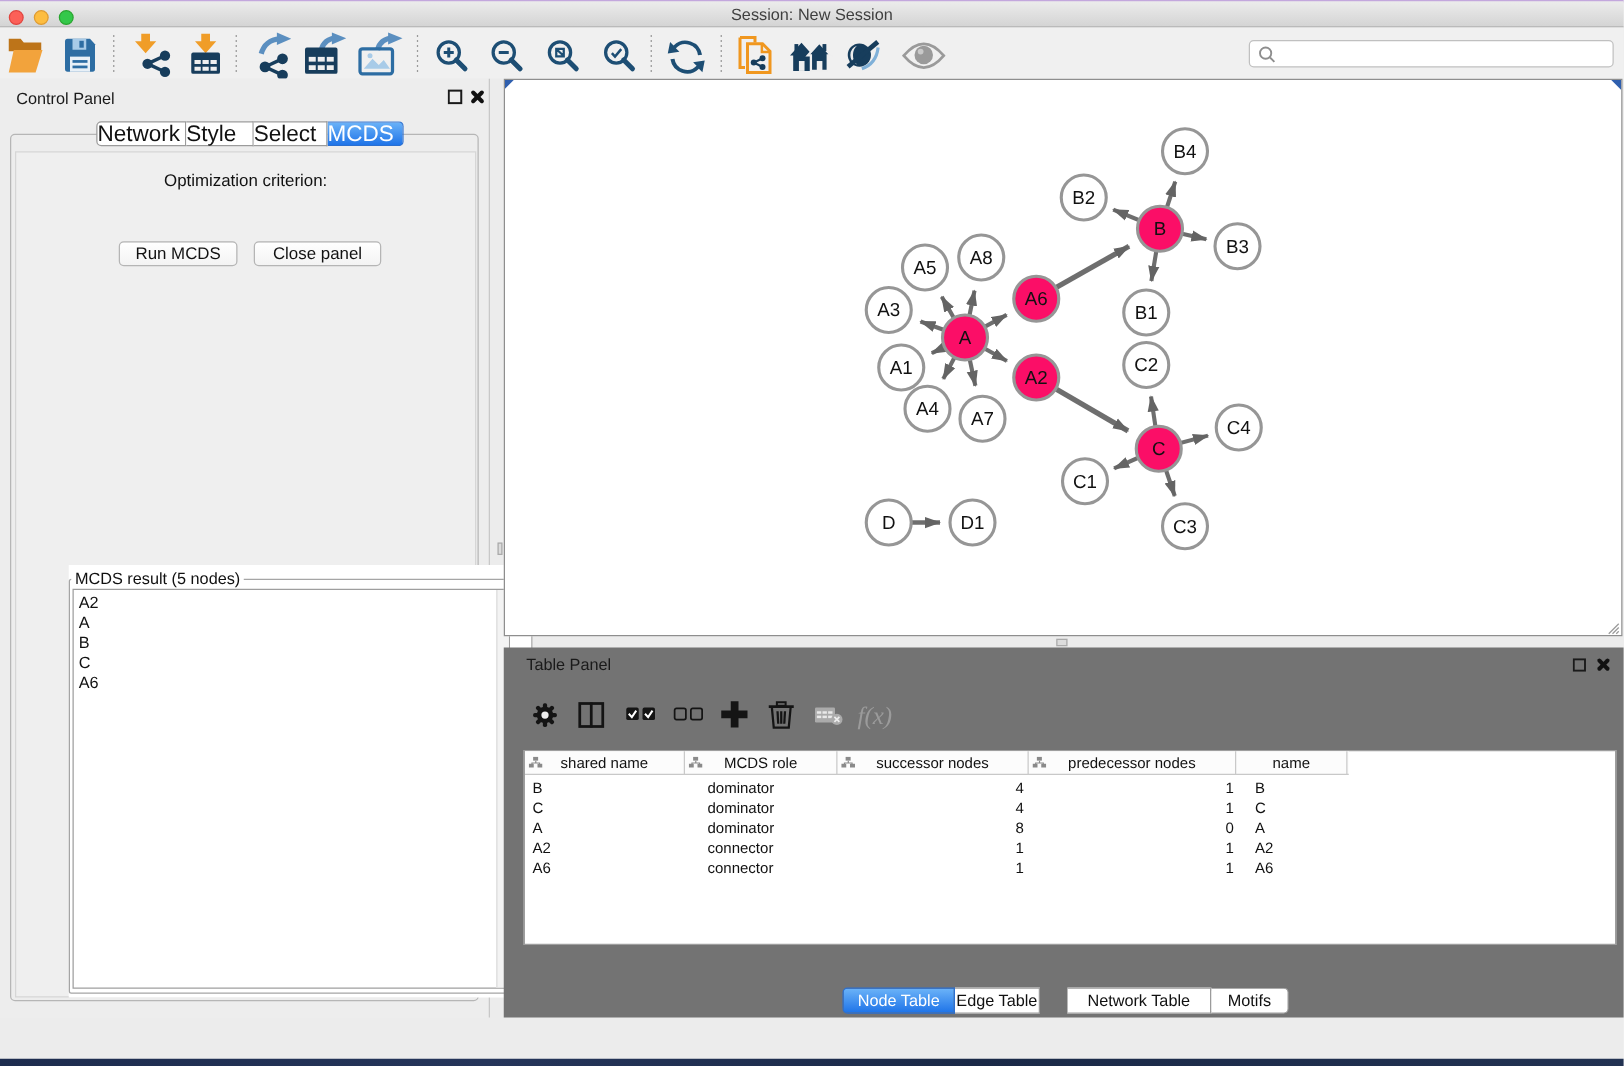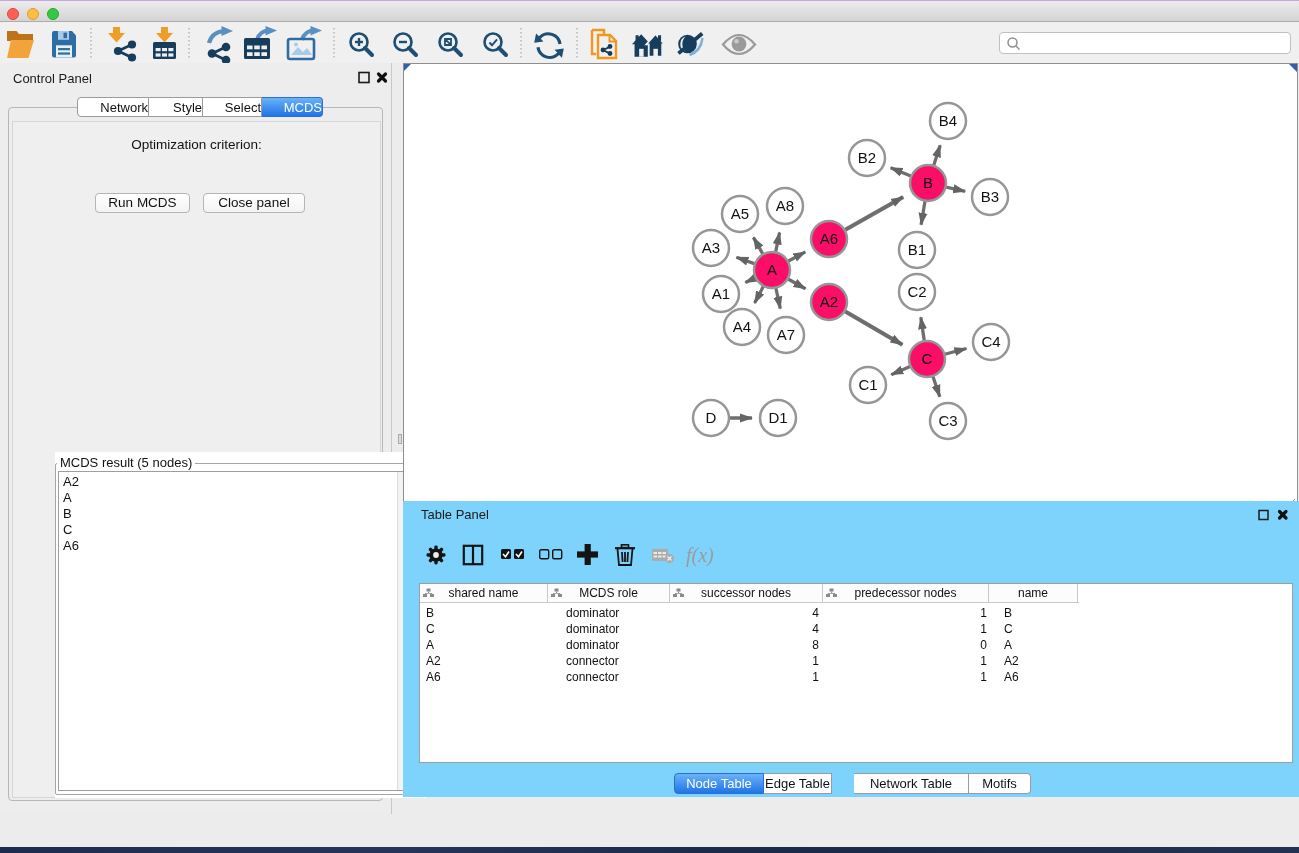--- a/index.html
+++ b/index.html
@@ -17,21 +17,21 @@
 
 #toolbar { left:0; top:22px; width:1299px; height:41px; background:#f0f0f0; }
 #searchbox { position:absolute; left:999px; top:10px; width:292px; height:22px;
   background:#fff; border:1px solid #c0c0c0; border-radius:4px; }
 
 #main { left:0; top:63px; width:1299px; height:751px; background:#ececec; }
 
 #cp { left:0; top:0; width:392px; height:751px; background:#ededed; border-right:1px solid #c8c8c8; }
 #cp .hdr { position:absolute; left:13px; top:8px; font-size:13px; color:#1a1a1a; }
 .tab { position:absolute; top:34px; height:20px; z-index:5; background:#fff; border:1px solid #9b9b9b;
-  font-size:13px; color:#111; text-align:right; line-height:19px; }
+  font-size:18px; color:#111; text-align:left; line-height:19px; }
 #tabpane { position:absolute; left:8px; top:44px; width:375px; height:694px;
   border:1px solid #b6b6b6; border-radius:4px; background:#ededed; }
 #innerpane { position:absolute; left:3px; top:13px; width:369px; height:677px;
   border:1px solid #d6d6d6; background:#efefef; }
 #optlabel { position:absolute; left:0; width:100%; top:15px; text-align:center; font-size:13.5px; color:#111; }
 #combo { position:absolute; left:31px; top:36px; width:314px; height:21px; background:#fff;
   border:1px solid #b1b1b1; border-radius:5px; font-size:13.5px; color:#111; }
 #combo .txt { position:absolute; left:11px; top:2px; }
 #combo .cap { position:absolute; right:-1px; top:-1px; width:21px; height:21px;
   border-radius:0 5px 5px 0; background:linear-gradient(#6cb1f7,#2071e8); border:1px solid #2b6fd0; }
@@ -48,23 +48,23 @@
 #mcdslist .sb { position:absolute; right:0px; top:0px; width:10px; height:318px;
   background:#f3f3f3; border-left:1px solid #dcdcdc; }
 
 #netwin { left:403px; top:0px; width:895px; height:446px; background:#fff;
   border:1px solid #8e8e8e; }
 #nettitle { position:absolute; left:0; top:0; width:100%; height:22px;
   background:linear-gradient(#f3f3f3,#dddddd); border-bottom:1px solid #a8a8a8; }
 #nettitle .title { position:absolute; left:0; right:0; top:3px; text-align:center; font-size:13px; color:#2e2e2e; }
 #graph { position:absolute; left:0; top:23px; }
 
-#tp { left:403px; top:438px; width:896px; height:296px; background:#7dd3fc; }
+#tp { left:403px; top:455px; width:896px; height:296px; background:#737373; }
 #tp .hdr { position:absolute; left:18px; top:6px; font-size:13px; color:#1a1a1a; }
-#tptable { position:absolute; left:16px; top:82px; width:874px; height:180px; background:#fff;
+#tptable { position:absolute; left:16px; top:82px; width:874px; height:156px; background:#fff;
   border:1px solid #9e9e9e;padding-left:32px; }
 #thead { position:absolute; left:0; top:0; width:659px; height:19px; background:#fcfcfc;
   border-bottom:1px solid #c8c8c8; font-size:12px; color:#111; }
 #thead .col { position:absolute; top:0; height:19px; border-right:1px solid #c9c9c9;
   text-align:center; line-height:19px; }
 .hic { position:absolute; left:3px; top:4px; }
 .trow { position:absolute; left:0; width:100%; height:16px; font-size:12px; color:#111; }
 .trow span { position:absolute; }
 
 .btab { position:absolute; top:272px; height:21px; background:#fff; border:1px solid #9b9b9b;
@@ -80,20 +80,21 @@
   background:linear-gradient(90deg,#1d2c4e,#25355a 30%,#1a2947 60%,#223252); }
 </style>
 </head>
 <body>
 <div id="root">
   <div id="topline" class="abs"></div>
   <div id="titlebar" class="abs">
     <div class="light" style="left:7px; background:#fc6058; border:0.5px solid #e1443e;"></div>
     <div class="light" style="left:27px; background:#fdbd40; border:0.5px solid #df9b31;"></div>
     <div class="light" style="left:47px; background:#34c84a; border:0.5px solid #29a52f;"></div>
+    <div class="title">Session: New Session</div>
   </div>
 
   <div id="toolbar" class="abs">
     <svg class="abs" style="left:0;top:0" width="760" height="41" viewBox="0 0 760 41">
 
       <g transform="translate(7,9)">
         <path d="M0 0 h9.5 l2.5 3 H26 v7 H0 z" fill="#bd7419"></path>
         <path d="M4 9 H27 L21.5 27 H0 z" fill="#f2a33c"></path>
       </g>
 

